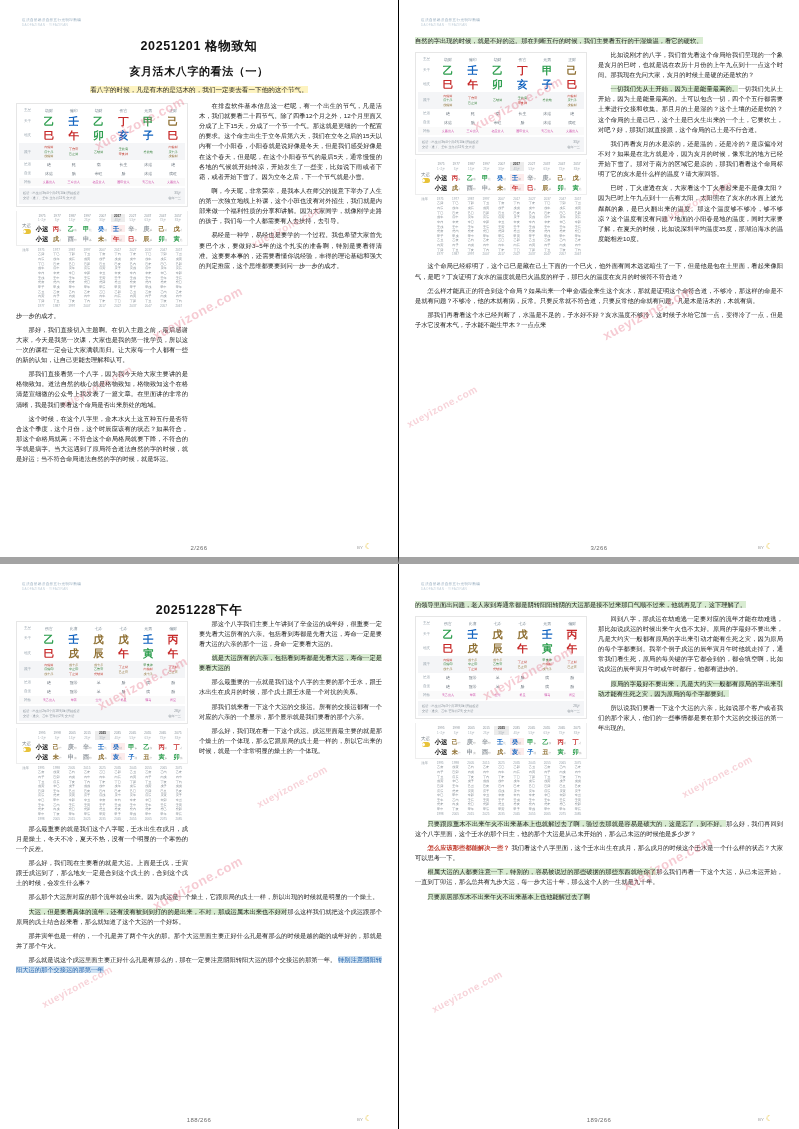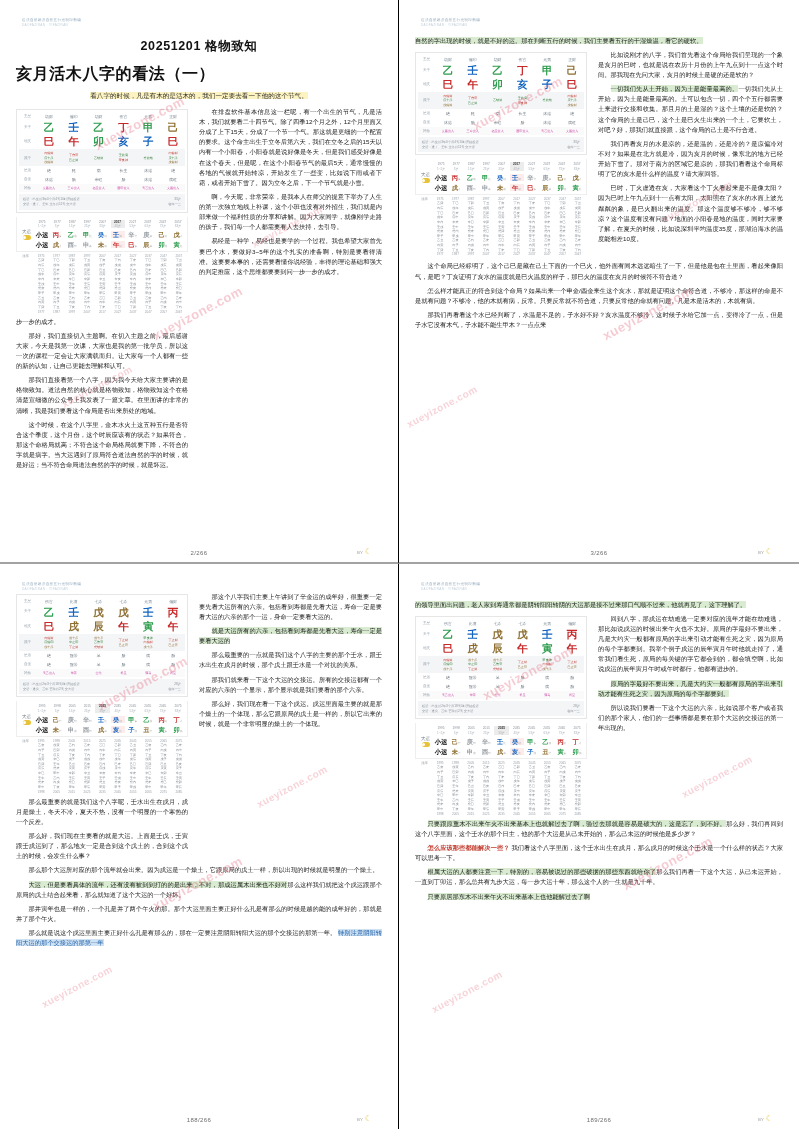--- a/index.html
+++ b/index.html
@@ -20,21 +20,21 @@
     position: absolute; inset: 0;
     display: grid;
     grid-template-columns: 399px 400px;
     grid-template-rows: 564px 565px;
   }
   .page {
     position: relative;
     background: #ffffff;
     overflow: hidden;
     border-right: 1px solid #000;
-    border-bottom: 2px solid #a3a3a3;
+    border-bottom: 7px solid #a3a3a3;
     padding: 14px 16px 0 16px;
   }
   .page.col2 { border-right: none; }
   .page.row2 { border-bottom: none; }
 
   
   .run-head {
     font-size: 3.6px;
     letter-spacing: .35px;
     color: #7b96ad;
@@ -49,22 +49,23 @@
   
   .doc-title {
     text-align: center;
     font-weight: bold;
     font-size: 12.5px;
     color: #111;
     margin: 10px 0 0 0;
     letter-spacing: .6px;
   }
   .doc-subtitle {
+    text-align: center;
     font-weight: bold;
-    font-size: 16px;
+    font-size: 11px;
     color: #111;
     margin: 9px 0 6px 0;
     letter-spacing: .6px;
   }
   .lead-line {
     text-align: center;
     font-size: 6.6px;
     color: #2c2c2c;
     margin: 5px 2px 6px 2px;
     line-height: 1.55;
@@ -931,20 +932,21 @@
         </div>
       </div>
     </div>
 
     <div class="page col1 row2">
       <div class="run-head">
         <span>道法自然易法自然五行光明理新编</span>
         <span class="sub">DAOFAZIRAN · YIFAZIRAN</span>
       </div>
 
+      <div class="doc-title">20251228下午</div>
 
       <div class="cols">
         <div class="col-left">
           <div class="bazi">
             <div class="bz-row">
               <div class="bz-lab">主星</div>
               <div class="bz-ss">伤官</div>
               <div class="bz-ss">比肩</div>
               <div class="bz-ss">七杀</div>
               <div class="bz-ss">七杀</div>

